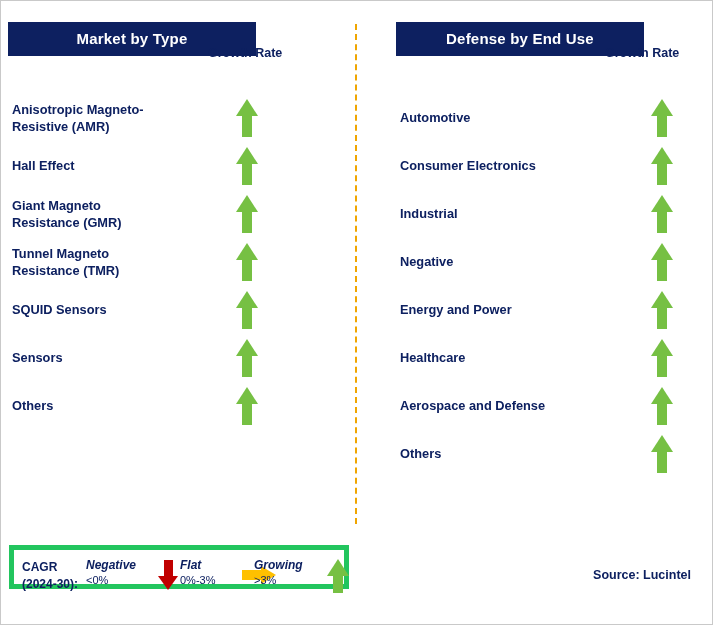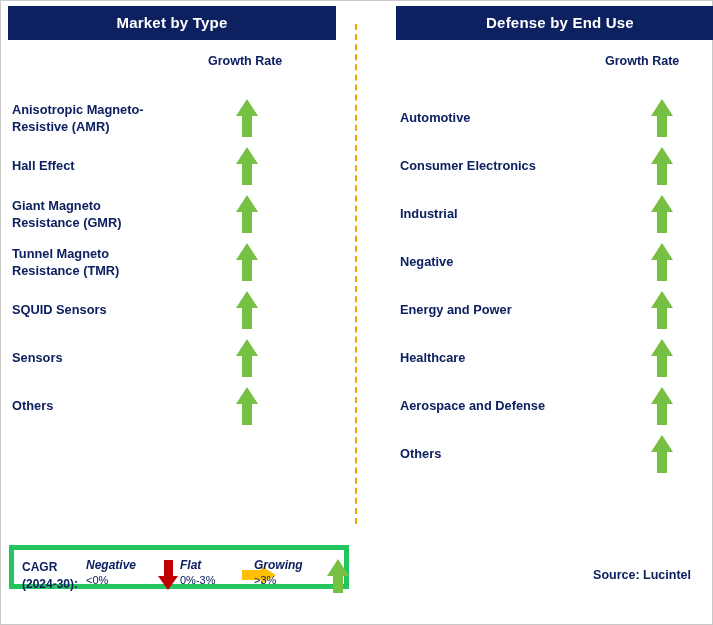--- a/index.html
+++ b/index.html
@@ -11,42 +11,41 @@
     position:relative;
     overflow:hidden;
   }
   .frame{
     position:absolute;inset:0;
     border:1px solid #c9c9c9;
     box-sizing:border-box;
   }
   .panel{
     position:absolute;
-    top:6px;
-    width:328px;
+    top:22px;
+    width:248px;
   }
   .panel-left{left:8px;}
   .panel-right{left:396px;}
   .panel-header{
     background:#0d2060;
     color:#ffffff;
     text-align:center;
     font-weight:bold;
     font-size:15px;
     height:34px;
     line-height:34px;
     letter-spacing:.2px;
   }
   .growth-label{
     position:absolute;
     top:46px;
     font-size:12.5px;
     font-weight:bold;
     color:#0d2060;
-    margin-top:8px;
   }
   .rows{
     position:absolute;
     top:72px;
     left:0;
     width:300px;
   }
   .row{
     position:relative;
     height:48px;

